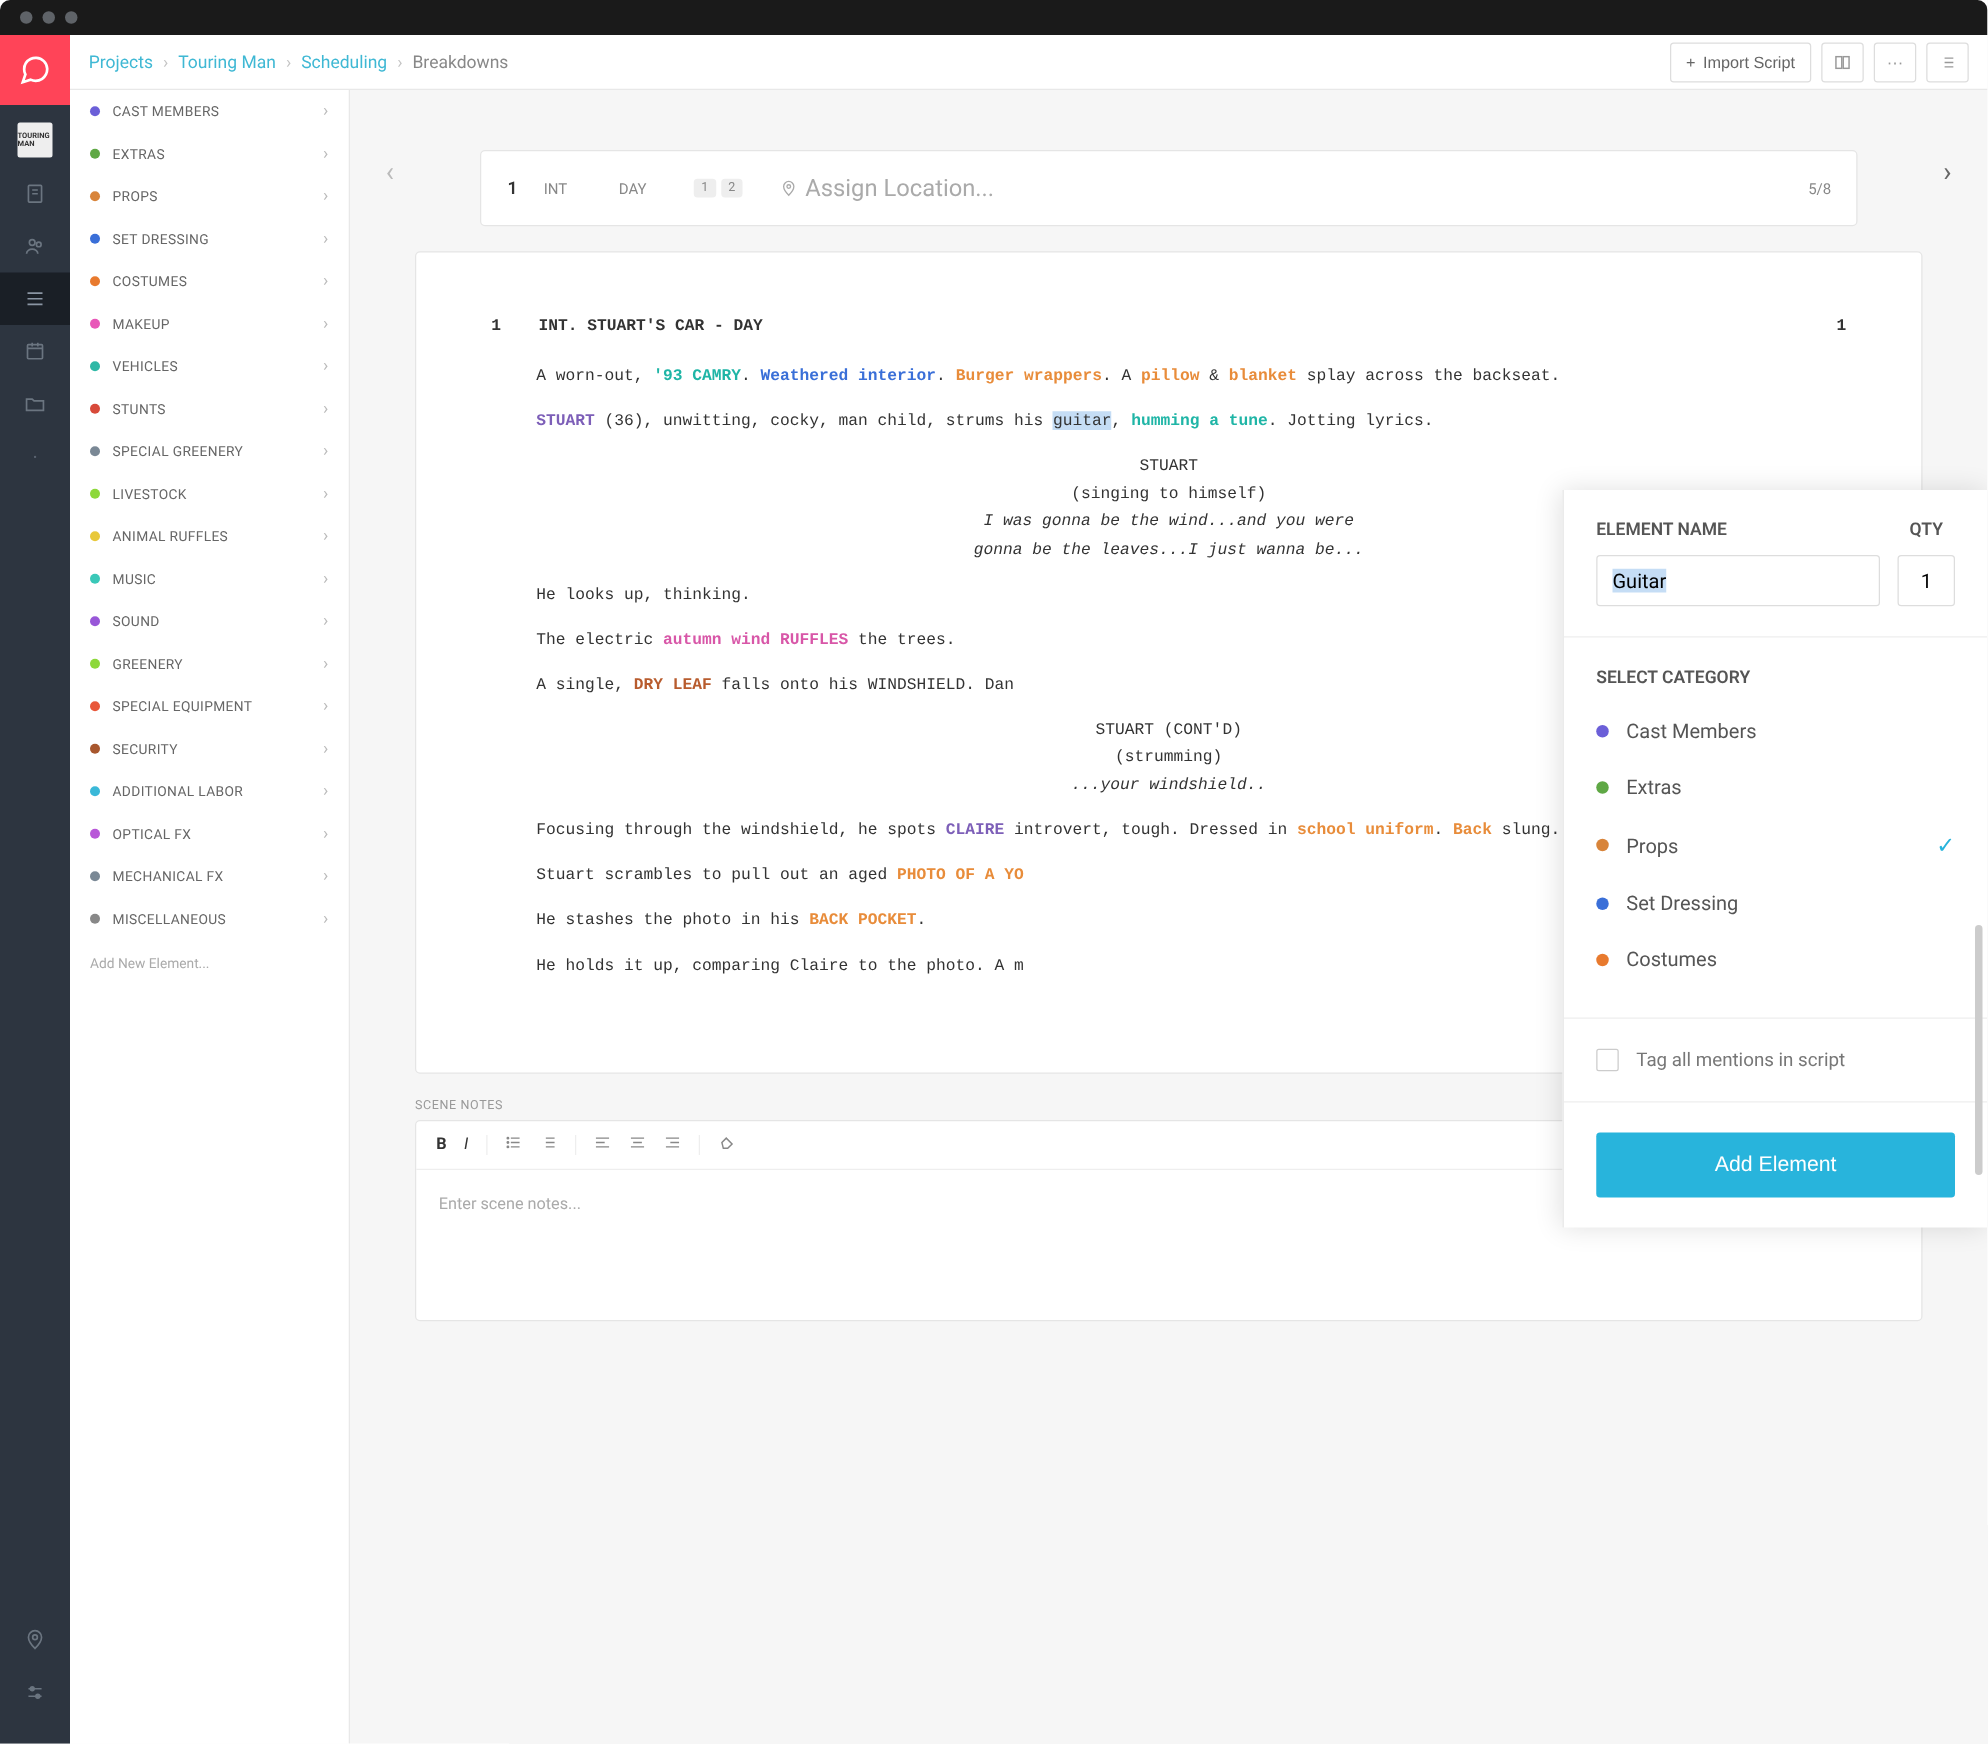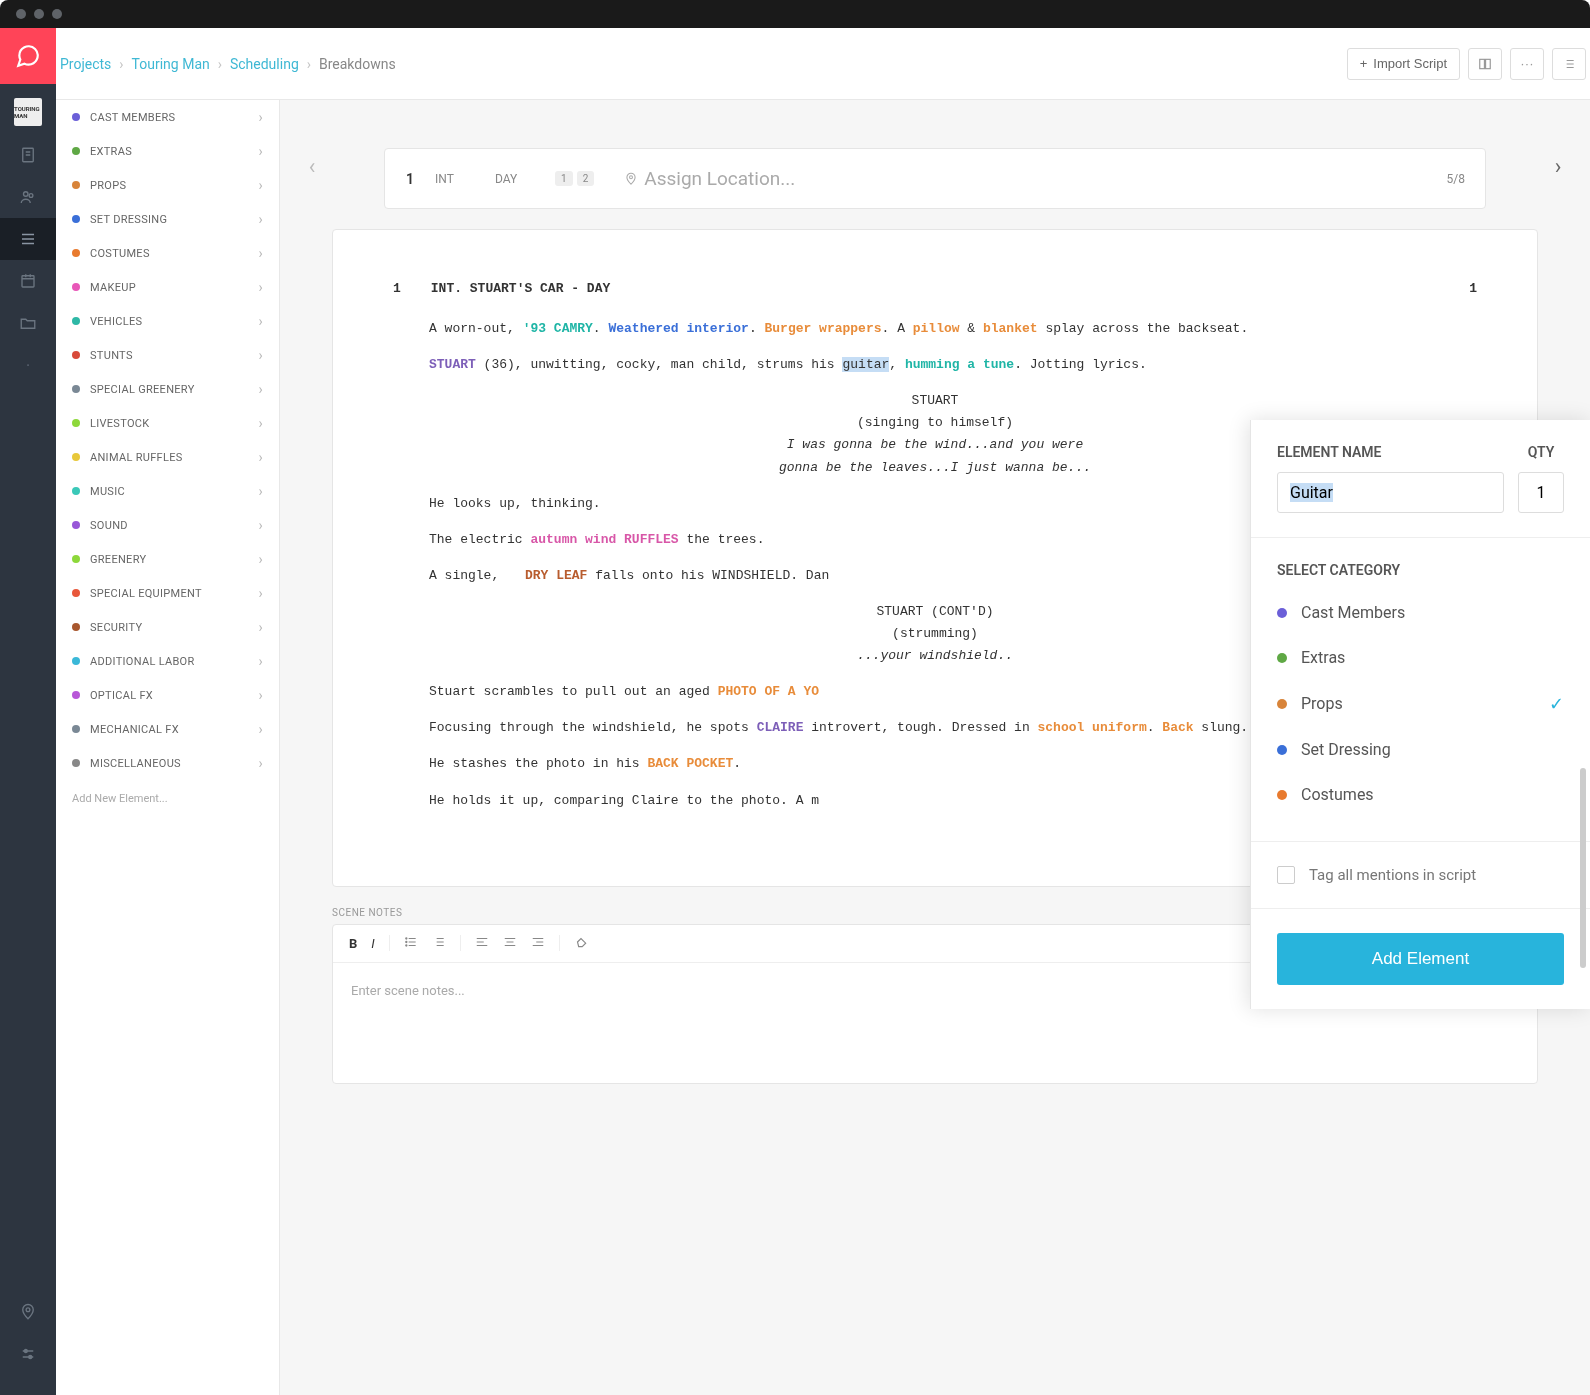--- a/index.html
+++ b/index.html
@@ -12,21 +12,21 @@
 
 .rail { width: 56px; background: #2d3540; display: flex; flex-direction: column; align-items: center; padding-top: 0; }
 .rail-logo { width: 56px; height: 56px; background: #ff4458; display: flex; align-items: center; justify-content: center; }
 .rail-item { width: 56px; height: 42px; display: flex; align-items: center; justify-content: center; color: #6b7580; cursor: pointer; }
 .rail-item.active { background: #1a1f26; color: #8a95a3; }
 .rail-item svg { width: 18px; height: 18px; }
 .rail-thumb { width: 28px; height: 28px; background: #eee; margin: 14px 0 8px; border-radius: 2px; font-size: 6px; font-weight: 700; display:flex; align-items:center; justify-content:center; color:#333;}
 
 .main { flex: 1; display: flex; flex-direction: column; }
 
-.topbar { height: 72px; border-bottom: 1px solid #e8e8e8; display: flex; align-items: center; padding: 0 4px; justify-content: space-between; }
+.topbar { height: 44px; border-bottom: 1px solid #e8e8e8; display: flex; align-items: center; padding: 0 15px; justify-content: space-between; }
 .breadcrumb { display: flex; align-items: center; font-size: 14px; }
 .breadcrumb a { color: #3fb8d4; text-decoration: none; }
 .breadcrumb .sep { margin: 0 8px; color: #c5c5c5; }
 .breadcrumb .current { color: #888; }
 .top-actions { display: flex; gap: 8px; }
 .btn-outline { border: 1px solid #ddd; background: #fff; padding: 7px 12px; border-radius: 3px; font-size: 13px; color: #666; cursor: pointer; display: flex; align-items: center; gap: 6px; }
 .btn-icon { border: 1px solid #ddd; background: #fff; width: 34px; height: 32px; border-radius: 3px; display: flex; align-items: center; justify-content: center; cursor: pointer; color: #999; }
 
 .body { flex: 1; display: flex; overflow: hidden; }
 
@@ -56,21 +56,21 @@
 .script-body { margin-left: 0; }
 .script-body p { margin-bottom: 14px; margin-left: 36px;}
 .script-body .dialogue-block { text-align: center; margin: 14px 0; }
 .script-body .char-name { font-weight: normal; }
 .script-body .paren { font-style: normal; }
 .script-body .dialogue { font-style: italic; max-width: 340px; margin: 0 auto; }
 
 .hl-teal { color: #1fb5a6; font-weight: 600;}
 .hl-blue { color: #3a6fd8; font-weight: 600;}
 .hl-orange { color: #e88c3a; font-weight: 600;}
-.hl-brown { color: #b85c2e; font-weight: 600; margin-left: 18px;}
+.hl-brown { color: #b85c2e; font-weight: 600;}
 .hl-purple { color: #7d5fb8; font-weight: 600;}
 .hl-pink { color: #d857a8; font-weight:600;}
 .sel { background: #c5ddf5; }
 
 .notes-section { margin: 20px 52px 0; }
 .notes-label { font-size: 10px; letter-spacing: 0.5px; color: #999; margin-bottom: 6px; }
 .notes-box { background: #fff; border: 1px solid #e5e5e5; border-radius: 4px; }
 .notes-toolbar { display: flex; align-items: center; padding: 10px 16px; border-bottom: 1px solid #eee; gap: 14px; color: #888; }
 .notes-toolbar .tb { cursor: pointer; font-size: 13px; }
 .notes-toolbar .divider { width: 1px; height: 16px; background: #eee; }
@@ -335,22 +335,22 @@
               <div class="dialogue">I was gonna be the wind...and you were gonna be the leaves...I just wanna be...</div>
             </div>
             <p>He looks up, thinking.</p>
             <p><span>The electric </span><span class="hl-pink">autumn wind RUFFLES</span><span> the trees.</span></p>
             <p><span>A single, </span><span class="hl-brown">DRY LEAF</span><span> falls onto his WINDSHIELD. Dan</span></p>
             <div class="dialogue-block">
               <div class="char-name">STUART (CONT'D)</div>
               <div class="paren">(strumming)</div>
               <div class="dialogue">...your windshield..</div>
             </div>
+            <p><span>Focusing through the windshield, he spots </span><span class="hl-purple">CLAIRE</span><span> introvert, tough. Dressed in </span><span class="hl-orange">school uniform</span><span>. </span><span class="hl-orange">Back</span><span> slung.</span></p>
             <p><span>Stuart scrambles to pull out an aged </span><span class="hl-orange">PHOTO OF A YO</span></p>
-            <p><span>Focusing through the windshield, he spots </span><span class="hl-purple">CLAIRE</span><span> introvert, tough. Dressed in </span><span class="hl-orange">school uniform</span><span>. </span><span class="hl-orange">Back</span><span> slung.</span></p>
             <p><span>He stashes the photo in his </span><span class="hl-orange">BACK POCKET</span><span>.</span></p>
             <p>He holds it up, comparing Claire to the photo. A m</p>
           </div>
         </div>
 
         <div class="notes-section">
           <div class="notes-label">SCENE NOTES</div>
           <div class="notes-box">
             <div class="notes-toolbar">
               <span class="tb" style="font-weight:700;color:#333">B</span>

